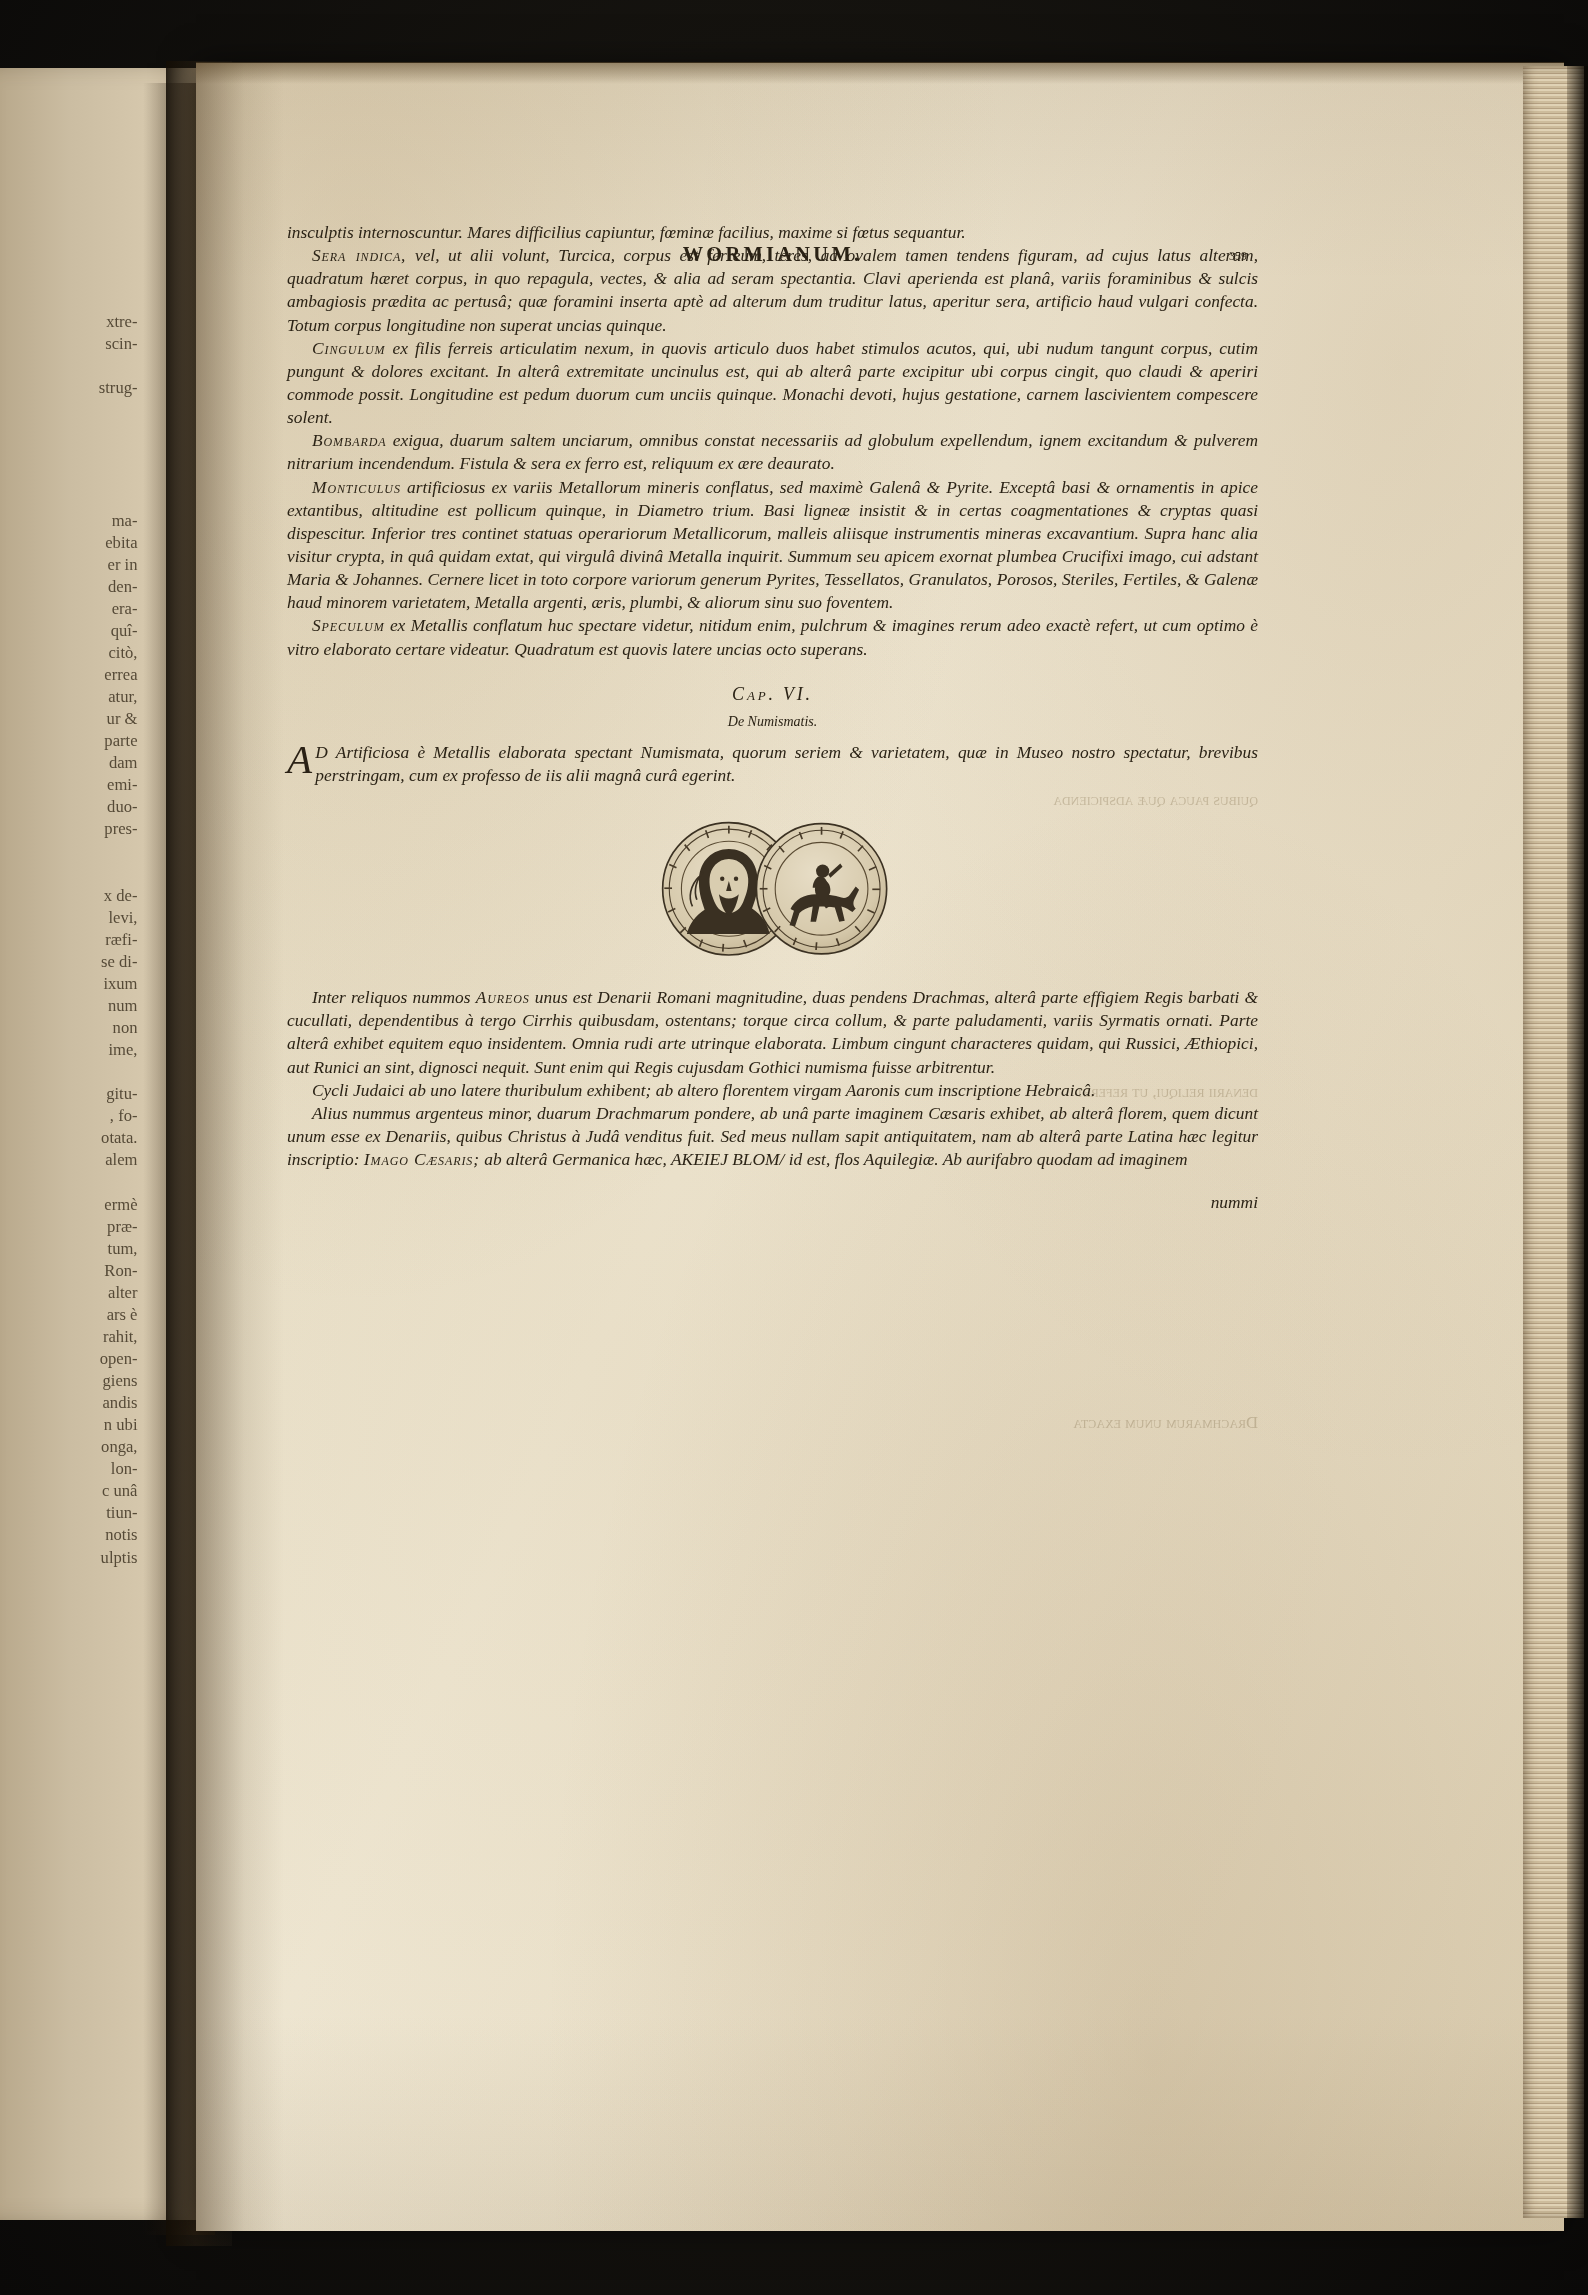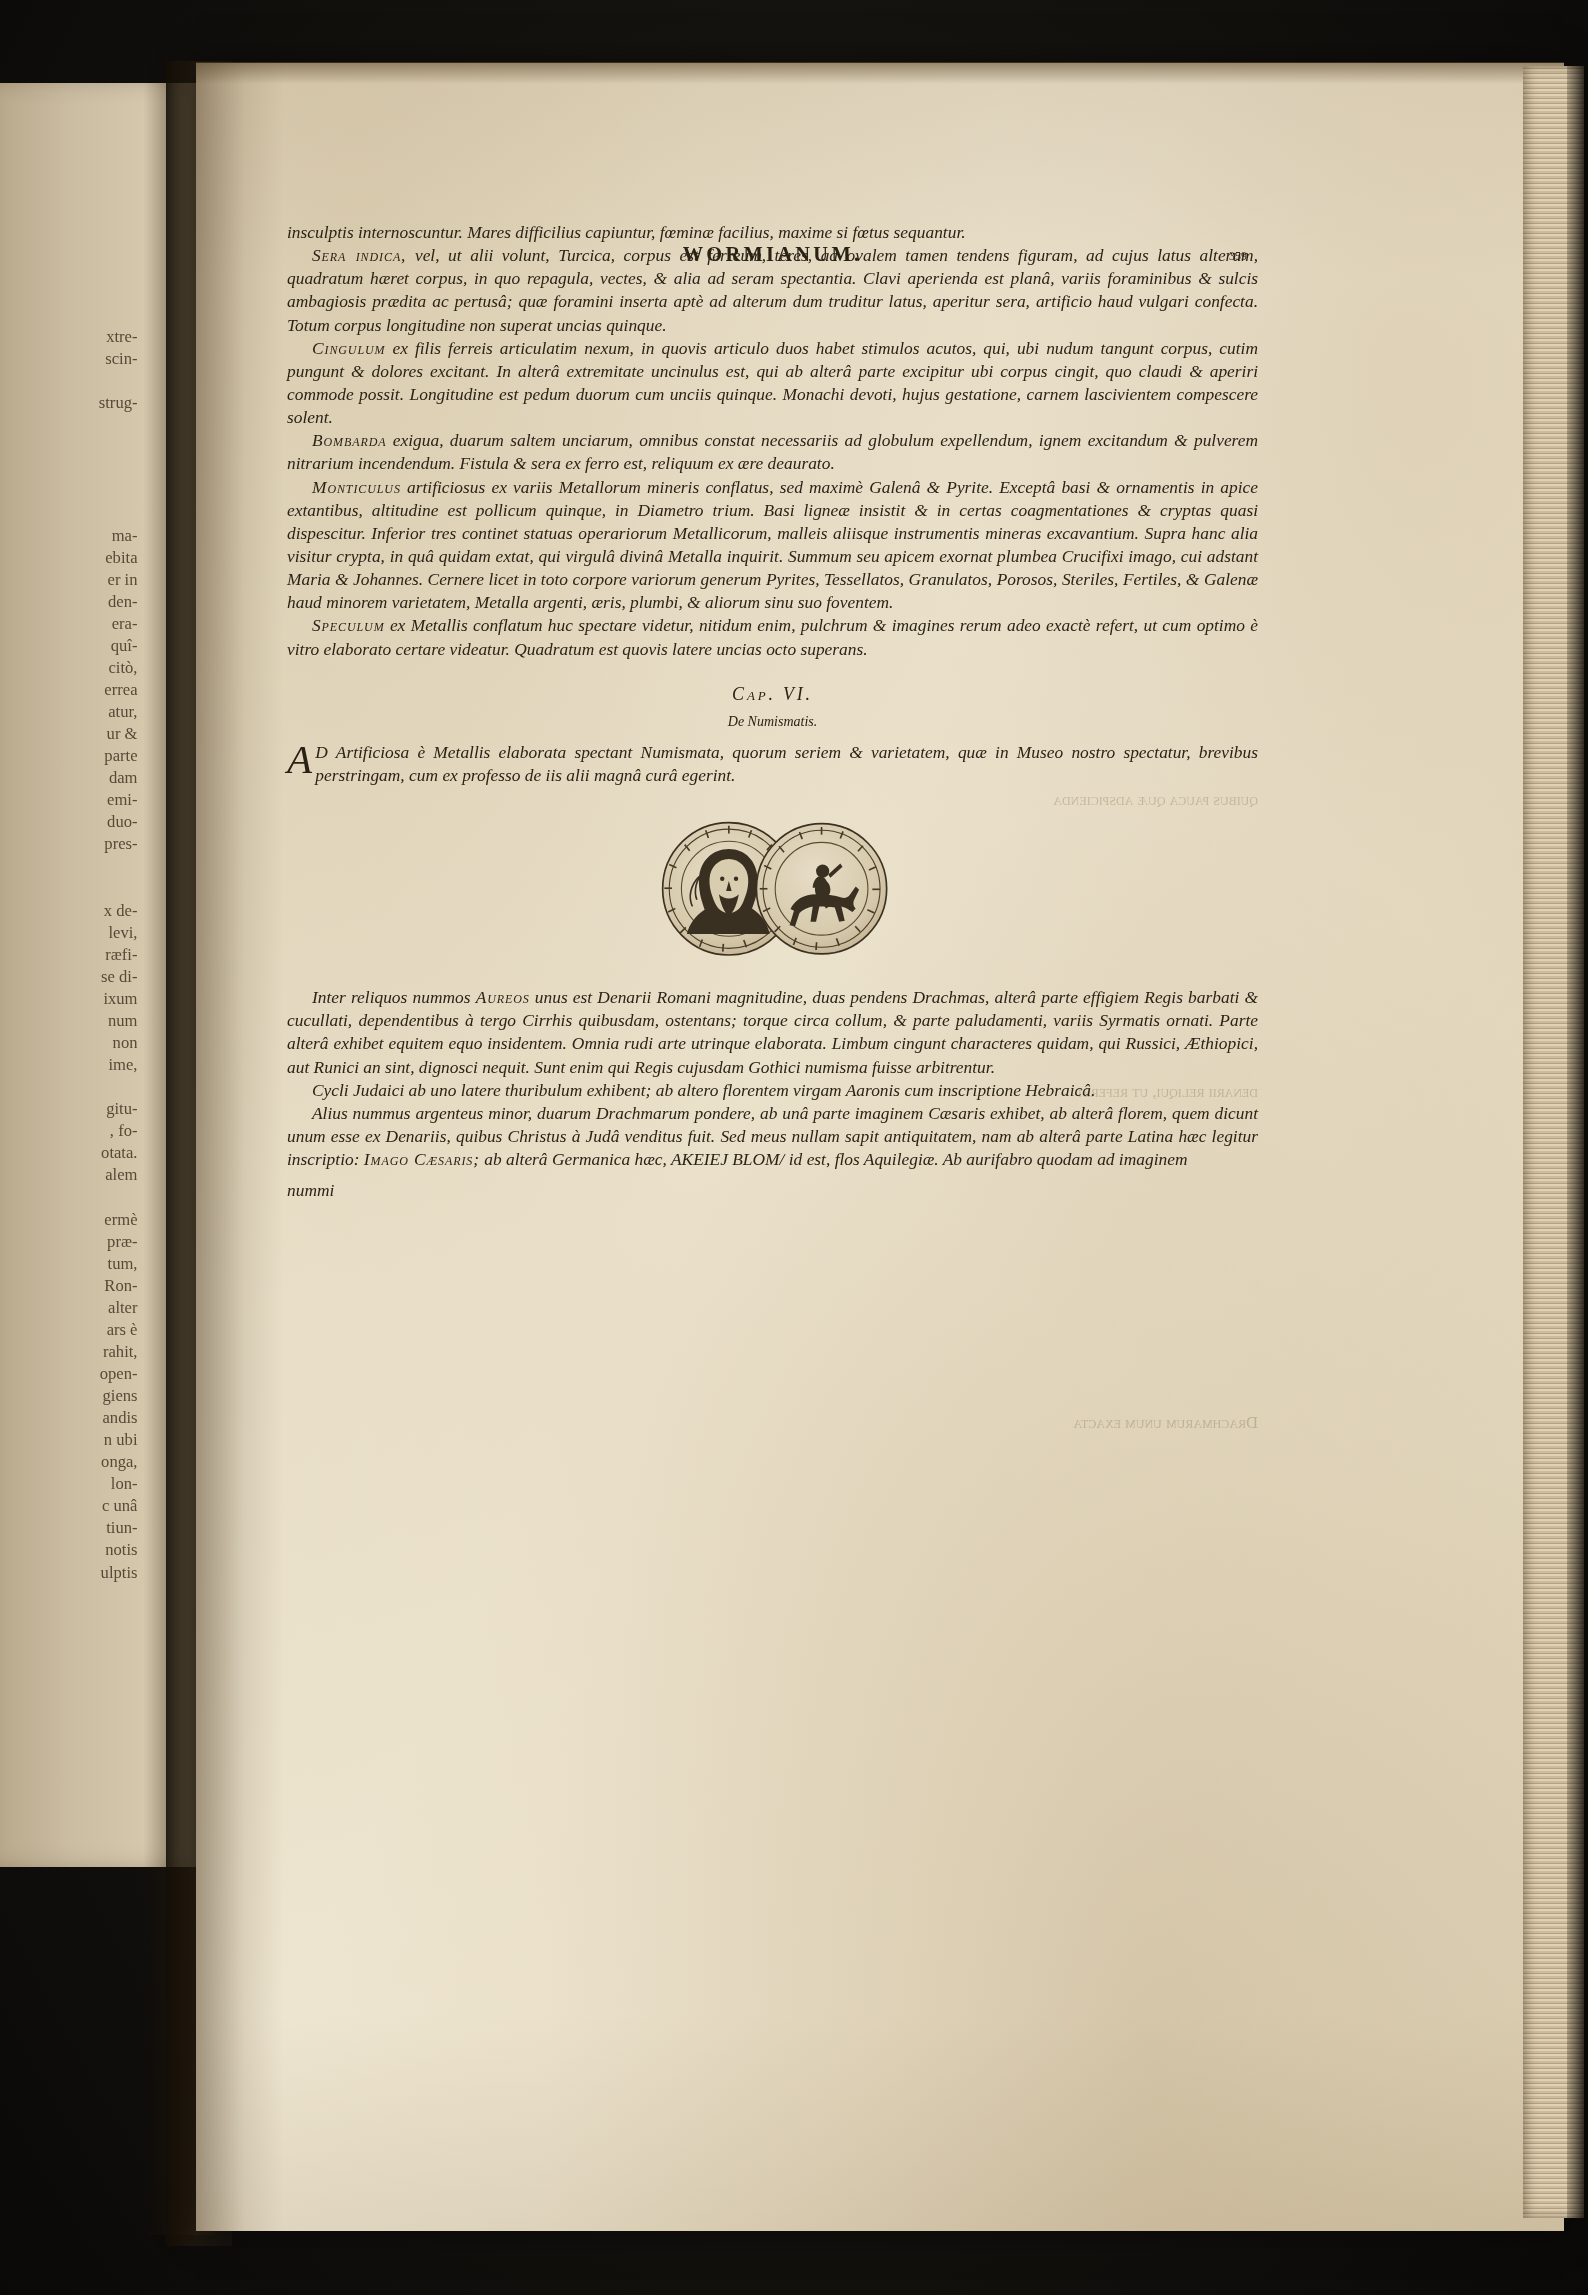--- a/index.html
+++ b/index.html
@@ -27,23 +27,23 @@
     position: absolute;
     inset: 0;
     background:
       radial-gradient(ellipse at 50% 45%, #262320 0%, #15130f 55%, #0a0908 100%);
   }
 
   
   .verso {
     position: absolute;
     left: 0;
-    top: 83px;
+    top: 68px;
     width: 199px;
-    height: 1784px;
+    height: 2152px;
     background:
       linear-gradient(90deg, #b9a98c 0%, #cbbda2 35%, #d6c8ad 75%, #c4b396 100%);
     box-shadow: inset -16.6px 0 27.6px -11px rgba(60,45,25,0.55);
   }
   .verso-shadow {
     position: absolute;
     left: 143px;
     top: 83px;
     width: 72px;
     height: 2152px;
@@ -456,17 +456,17 @@
     </p>
 
     <p>
       <span>Cycli Judaici ab uno latere thuribulum exhibent; ab altero florentem virgam Aaronis cum inscriptione Hebraicâ.</span>
     </p>
 
     <p>
       <span>Alius nummus argenteus minor, duarum Drachmarum pondere, ab unâ parte imaginem Cæsaris exhibet, ab alterâ florem, quem dicunt unum esse ex Denariis, quibus Christus à Judâ venditus fuit. Sed meus nullam sapit antiquitatem, nam ab alterâ parte Latina hæc legitur inscriptio: </span><span class="sc">Imago Cæsaris;</span><span> ab alterâ Germanica hæc, </span><span>AKEIEJ BLOM/</span><span> id est, flos Aquilegiæ. Ab aurifabro quodam ad imaginem</span>
     </p>
 
-    <p class="noindent" style="text-align:left;margin-top:8px;">nummi</p>
+    <p class="noindent" style="text-align:right;margin-top:20px;">nummi</p>
 
   </div>
 </div>
 
 
 </body></html>

